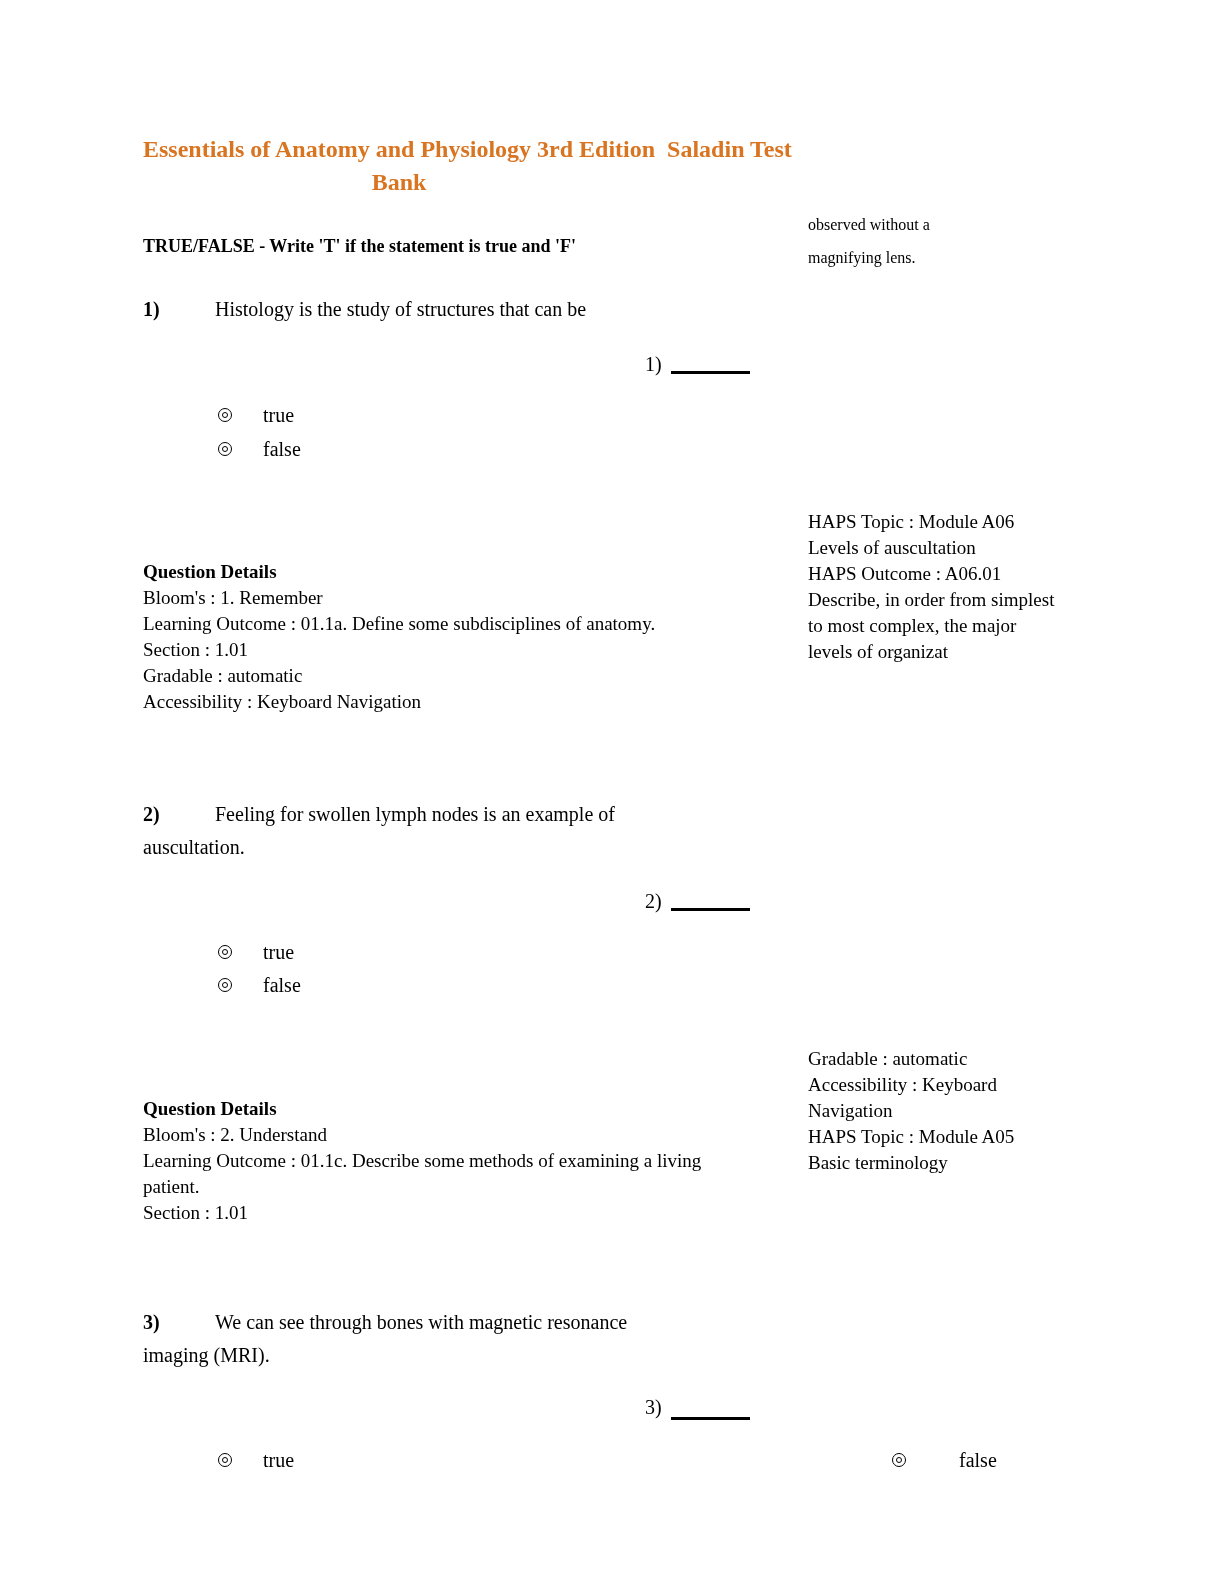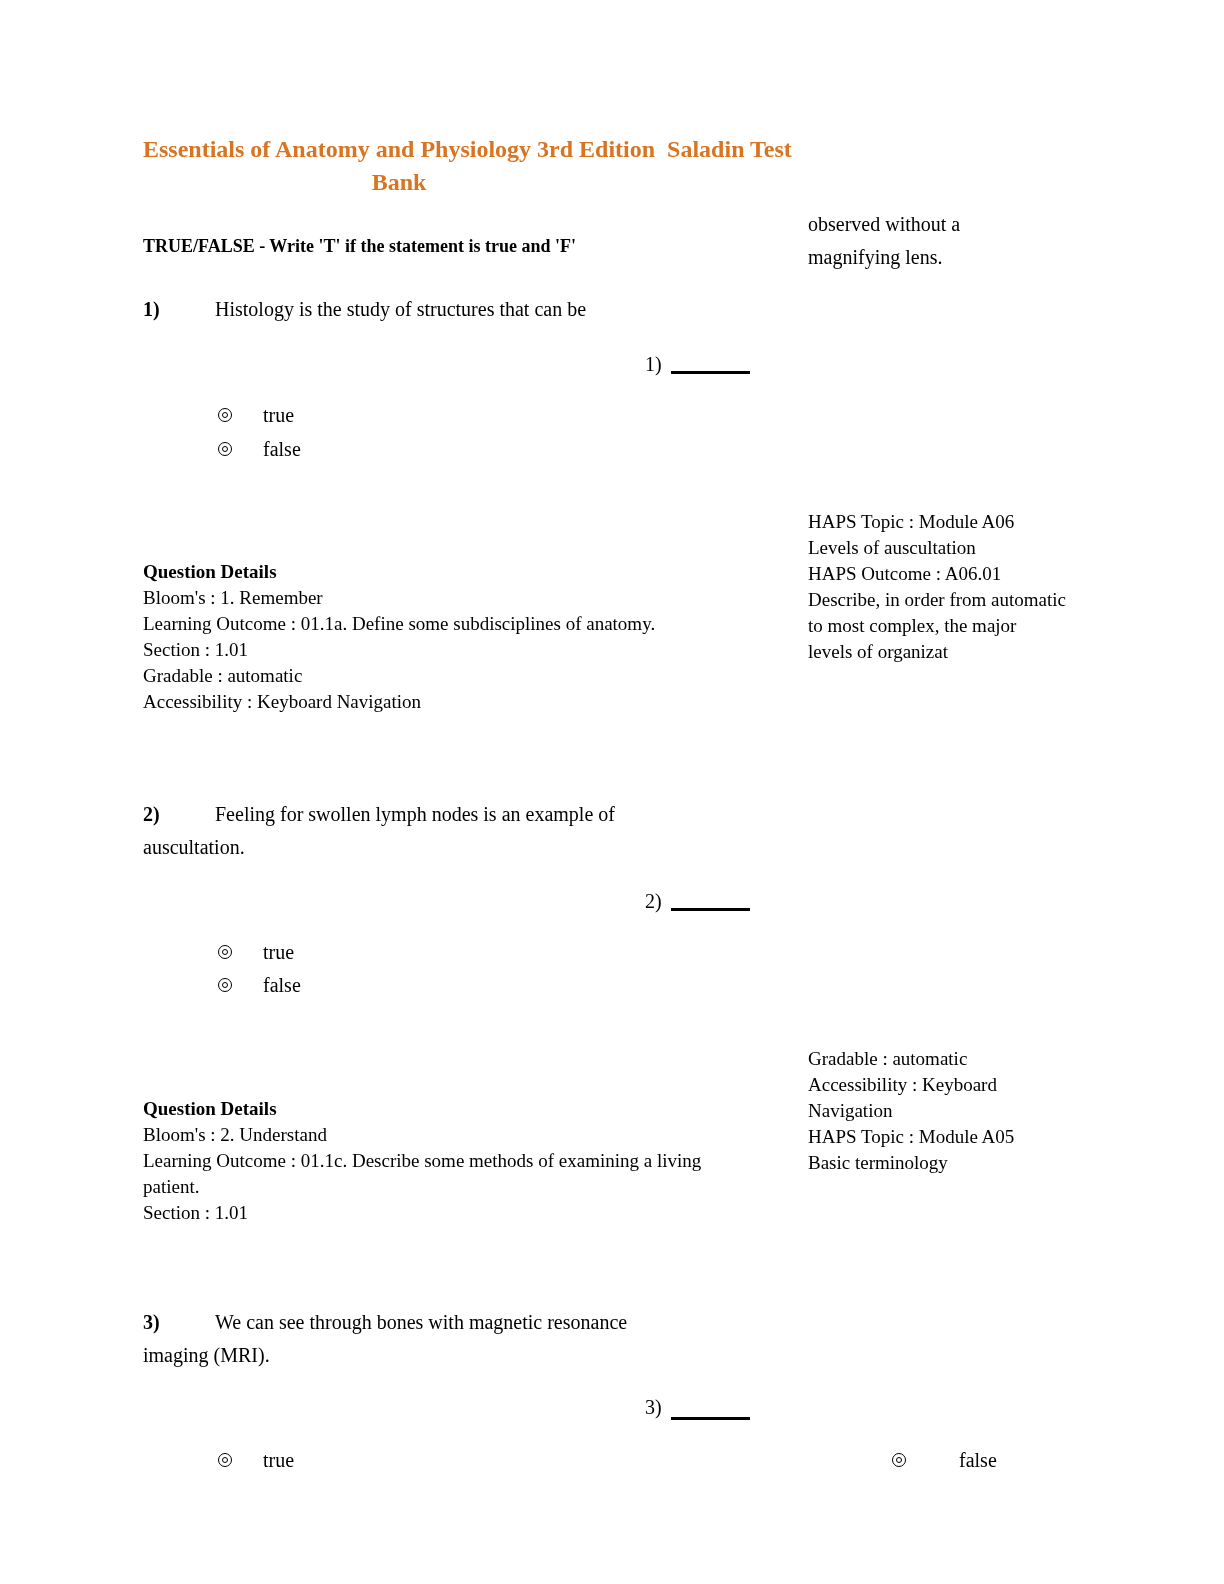--- a/index.html
+++ b/index.html
@@ -6,21 +6,21 @@
   .page{position:relative;width:1224px;height:1584px;background:#ffffff;overflow:hidden;
         font-family:"Liberation Serif","DejaVu Serif",serif;color:#000;}
   .abs{position:absolute;}
   .line{white-space:pre;}
   .title{width:512px;text-align:center;font-weight:bold;font-size:24px;line-height:33px;color:#D97420;}
   .heading{font-weight:bold;font-size:18px;line-height:33px;}
   .qblock{font-size:20px;line-height:33px;width:620px;}
   .qnum{font-weight:bold;display:inline-block;width:72px;}
   .details{font-size:19px;line-height:26px;width:640px;}
   .details .head{font-weight:bold;margin-top:24px;}
-  .rcol-lg{font-size:20px;line-height:33px;width:290px;}
+  .rcol-lg{font-size:16px;line-height:33px;width:290px;}
   .rcol-sm{font-size:19px;line-height:26px;width:290px;}
   .opt-row{display:flex;align-items:center;height:24px;font-size:20px;}
   .radio{width:12px;height:12px;border:1.6px solid #000;border-radius:50%;
          display:flex;align-items:center;justify-content:center;flex:0 0 auto;}
   .radio-dot{width:4.5px;height:4.5px;border:1.5px solid #000;border-radius:50%;}
   .opt-label{margin-left:31px;}
   .opt-label-r{margin-left:53px;}
   .blank-num{font-size:20px;line-height:24px;}
   .blank-line{width:79px;height:0;border-top:3px solid #000;}
 </style>
@@ -69,21 +69,21 @@
     <div class="line">Learning Outcome : 01.1a. Define some subdisciplines of anatomy.</div>
     <div class="line">Section : 1.01</div>
     <div class="line">Gradable : automatic</div>
     <div class="line">Accessibility : Keyboard Navigation</div>
   </div>
 
   <div class="abs rcol-sm" style="left:808px;top:509px;">
     <div class="line">HAPS Topic : Module A06</div>
     <div class="line">Levels of auscultation</div>
     <div class="line">HAPS Outcome : A06.01</div>
-    <div class="line">Describe, in order from automatic</div>
+    <div class="line">Describe, in order from simplest</div>
     <div class="line">to most complex, the major</div>
     <div class="line">levels of organizat</div>
   </div>
 
   <div class="abs qblock" style="left:143px;top:798px;">
     <div class="line"><span class="qnum">2)</span><span>Feeling for swollen lymph nodes is an example of</span></div>
     <div class="line">auscultation.</div>
   </div>
 
   <span class="abs blank-num" style="left:645px;top:889px;">2)</span>

